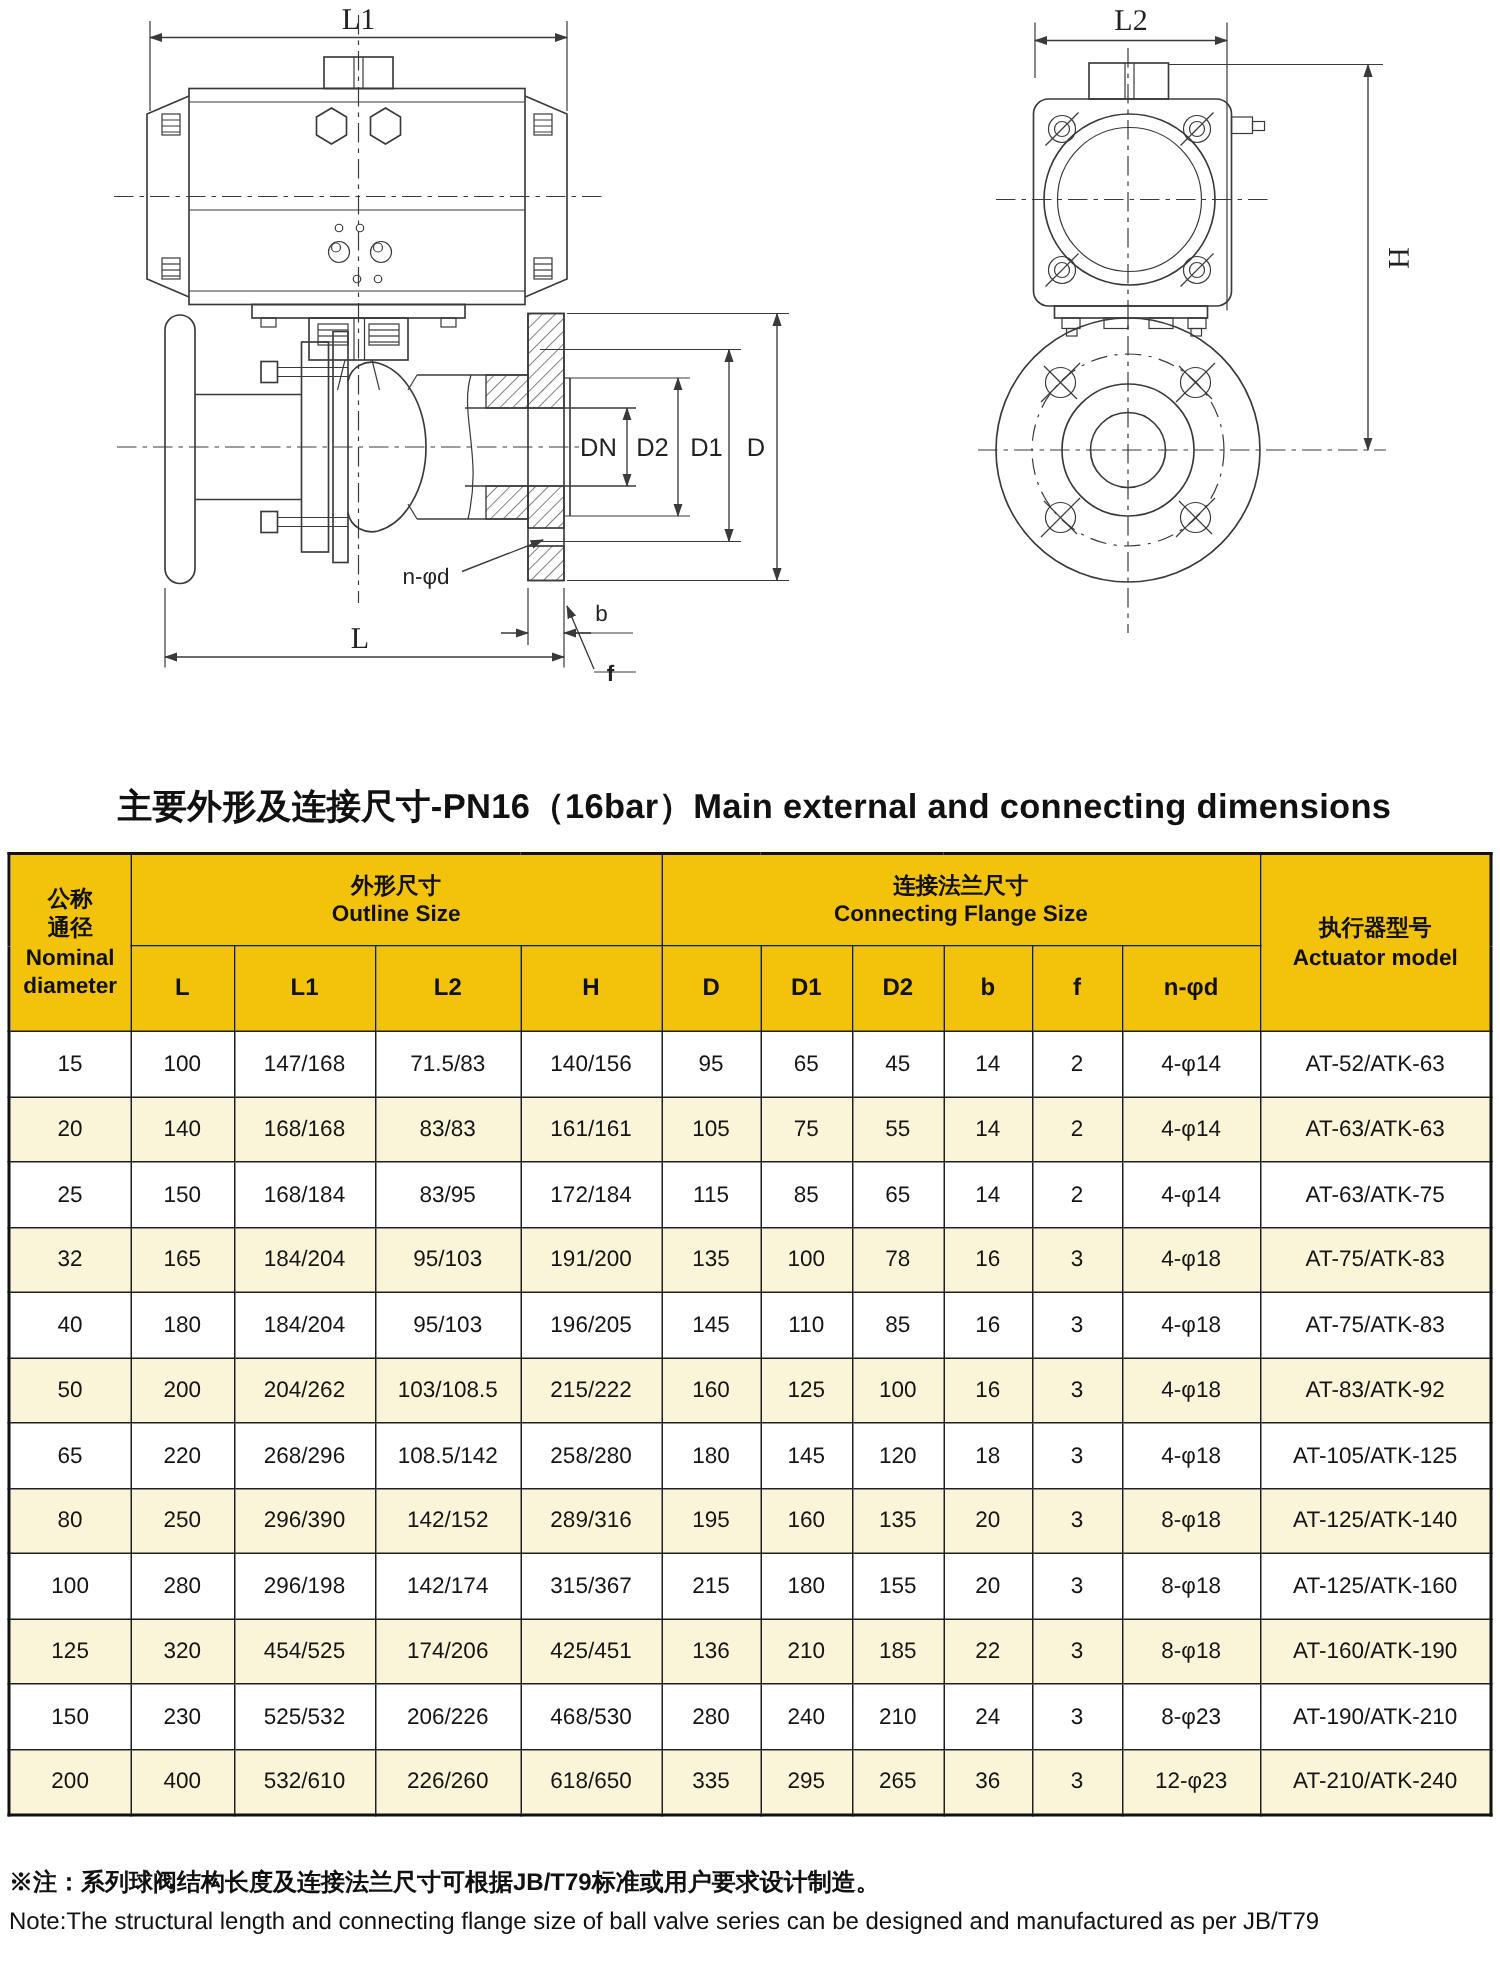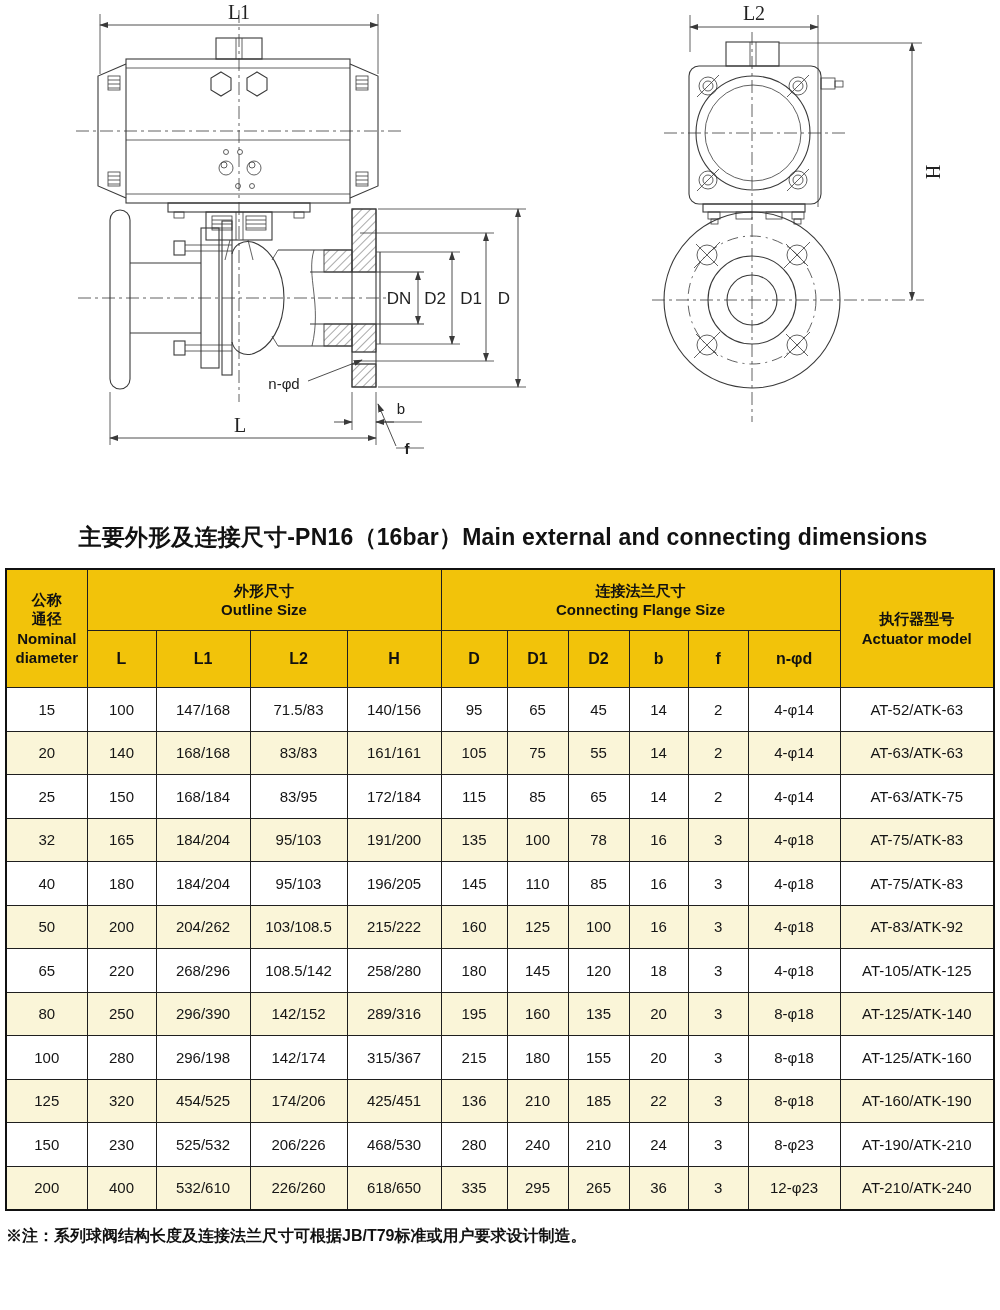--- a/index.html
+++ b/index.html
@@ -30,21 +30,21 @@
   table.dims th,table.dims td{
     border:1.5px solid var(--table-border);
     text-align:center;vertical-align:middle;padding:0;overflow:hidden;
   }
   thead th{background:var(--header-bg);font-weight:600;color:#111;}
   th.grp{white-space:pre-line;font-size:15px;line-height:1.3;}
   th.grp-top{height:60px;}
   #col-letter-row th{height:56px;font-size:16px;font-weight:600;}
   tbody td{height:42.5px;font-size:15px;font-weight:400;background:#ffffff;}
   tbody tr:nth-child(even) td{background:var(--row-alt-bg);}
-  .note{margin:12px 0 0 6px;font-size:16px;line-height:1.62;color:#111;}
+  .note{margin:32px 0 0 6px;font-size:16px;line-height:1.62;color:#111;}
   .note .zh{font-weight:600;}
   .note .en2{padding-left:64px;}
   
   .ln{stroke:var(--line);fill:none;stroke-width:1.1;}
   .thin{stroke:var(--line);fill:none;stroke-width:.8;}
   .cl{stroke:var(--line);fill:none;stroke-width:.8;stroke-dasharray:13 4 3 4;}
   .dim{stroke:var(--line);fill:none;stroke-width:.9;}
   .serifLbl{font-family:"Liberation Serif",serif;font-size:20px;fill:#222;}
   .sansLbl{font-family:"Liberation Sans",sans-serif;font-size:17px;fill:#222;}
   .smLbl{font-family:"Liberation Sans",sans-serif;font-size:15px;fill:#222;}
@@ -512,13 +512,14 @@
         <td>36</td>
         <td>3</td>
         <td>12-φ23</td>
         <td>AT-210/ATK-240</td>
       </tr>
     </tbody>
 </table>
 
 <div class="note">
   <div class="zh">※注：系列球阀结构长度及连接法兰尺寸可根据JB/T79标准或用户要求设计制造。</div>
+  <div class="en1">Note:The structural length and connecting flange size of ball valve series can be designed and manufactured as per JB/T79</div>
 </div>
 
 </body></html>

